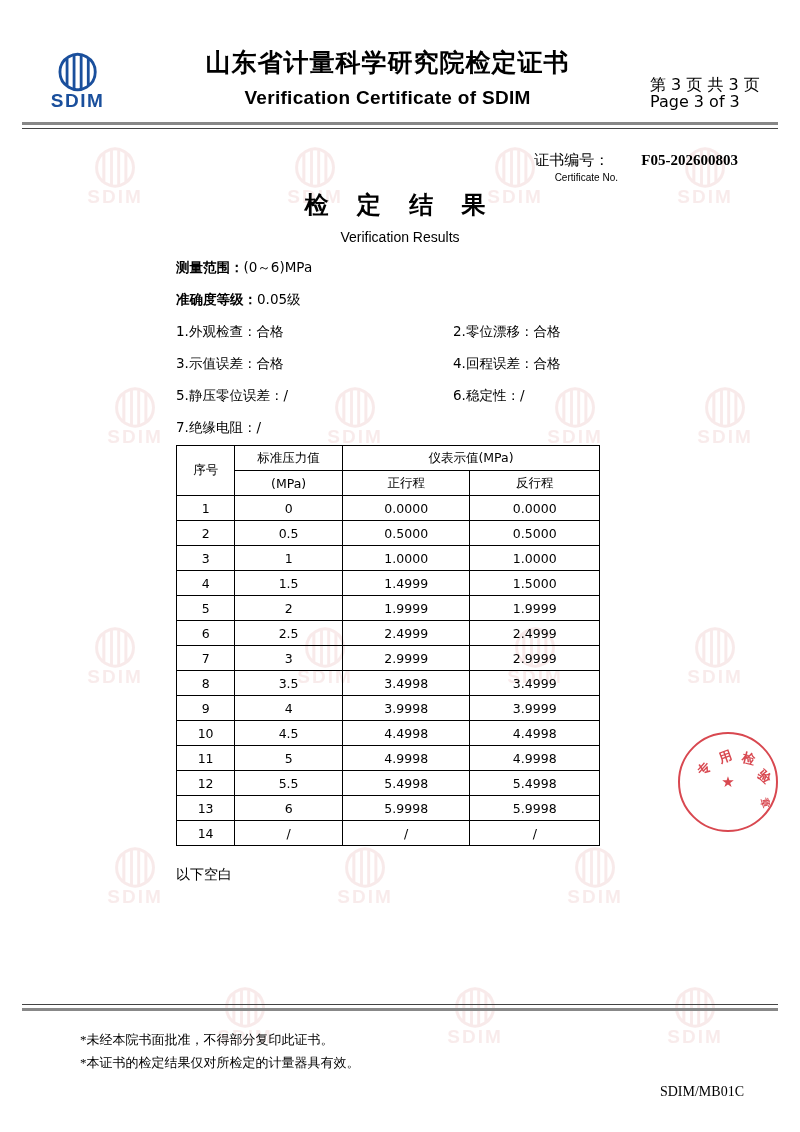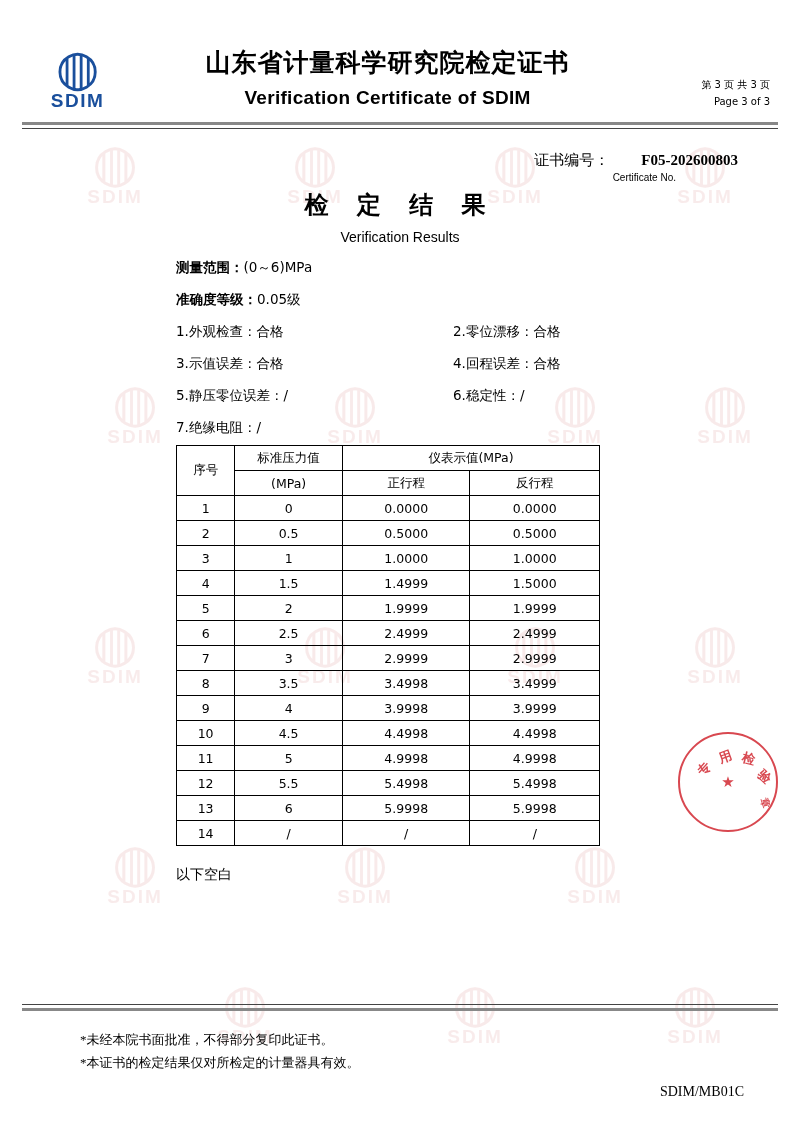--- a/index.html
+++ b/index.html
@@ -89,24 +89,24 @@
   }
   .title-en {
     font-size: 19px;
     font-weight: bold;
     margin-top: 8px;
     letter-spacing: 0.3px;
   }
   .page-no {
     width: 120px;
     flex: 0 0 120px;
-    text-align: right;
+    text-align: left;
     padding-top: 36px;
     font-family: "DejaVu Sans", sans-serif;
-    font-size: 10px;
+    font-size: 16px;
     line-height: 17px;
   }
 
   .rule-top {
     position: relative;
     z-index: 2;
     margin: 10px 22px 0 22px;
     border-top: 3px solid #888;
     border-bottom: 1px solid #444;
     height: 3px;
@@ -126,21 +126,21 @@
   }
   .cert-no-value {
     font-weight: bold;
     margin-left: 32px;
     font-family: "Liberation Serif", serif;
     font-size: 15px;
   }
   .cert-no-en {
     font-size: 10px;
     margin-top: 2px;
-    margin-right: 62px;
+    margin-right: 120px;
     font-family: "Liberation Sans", sans-serif;
     text-align: right;
   }
 
   
   .res-title {
     position: relative;
     z-index: 2;
     text-align: center;
     font-family: "DejaVu Sans", sans-serif;

